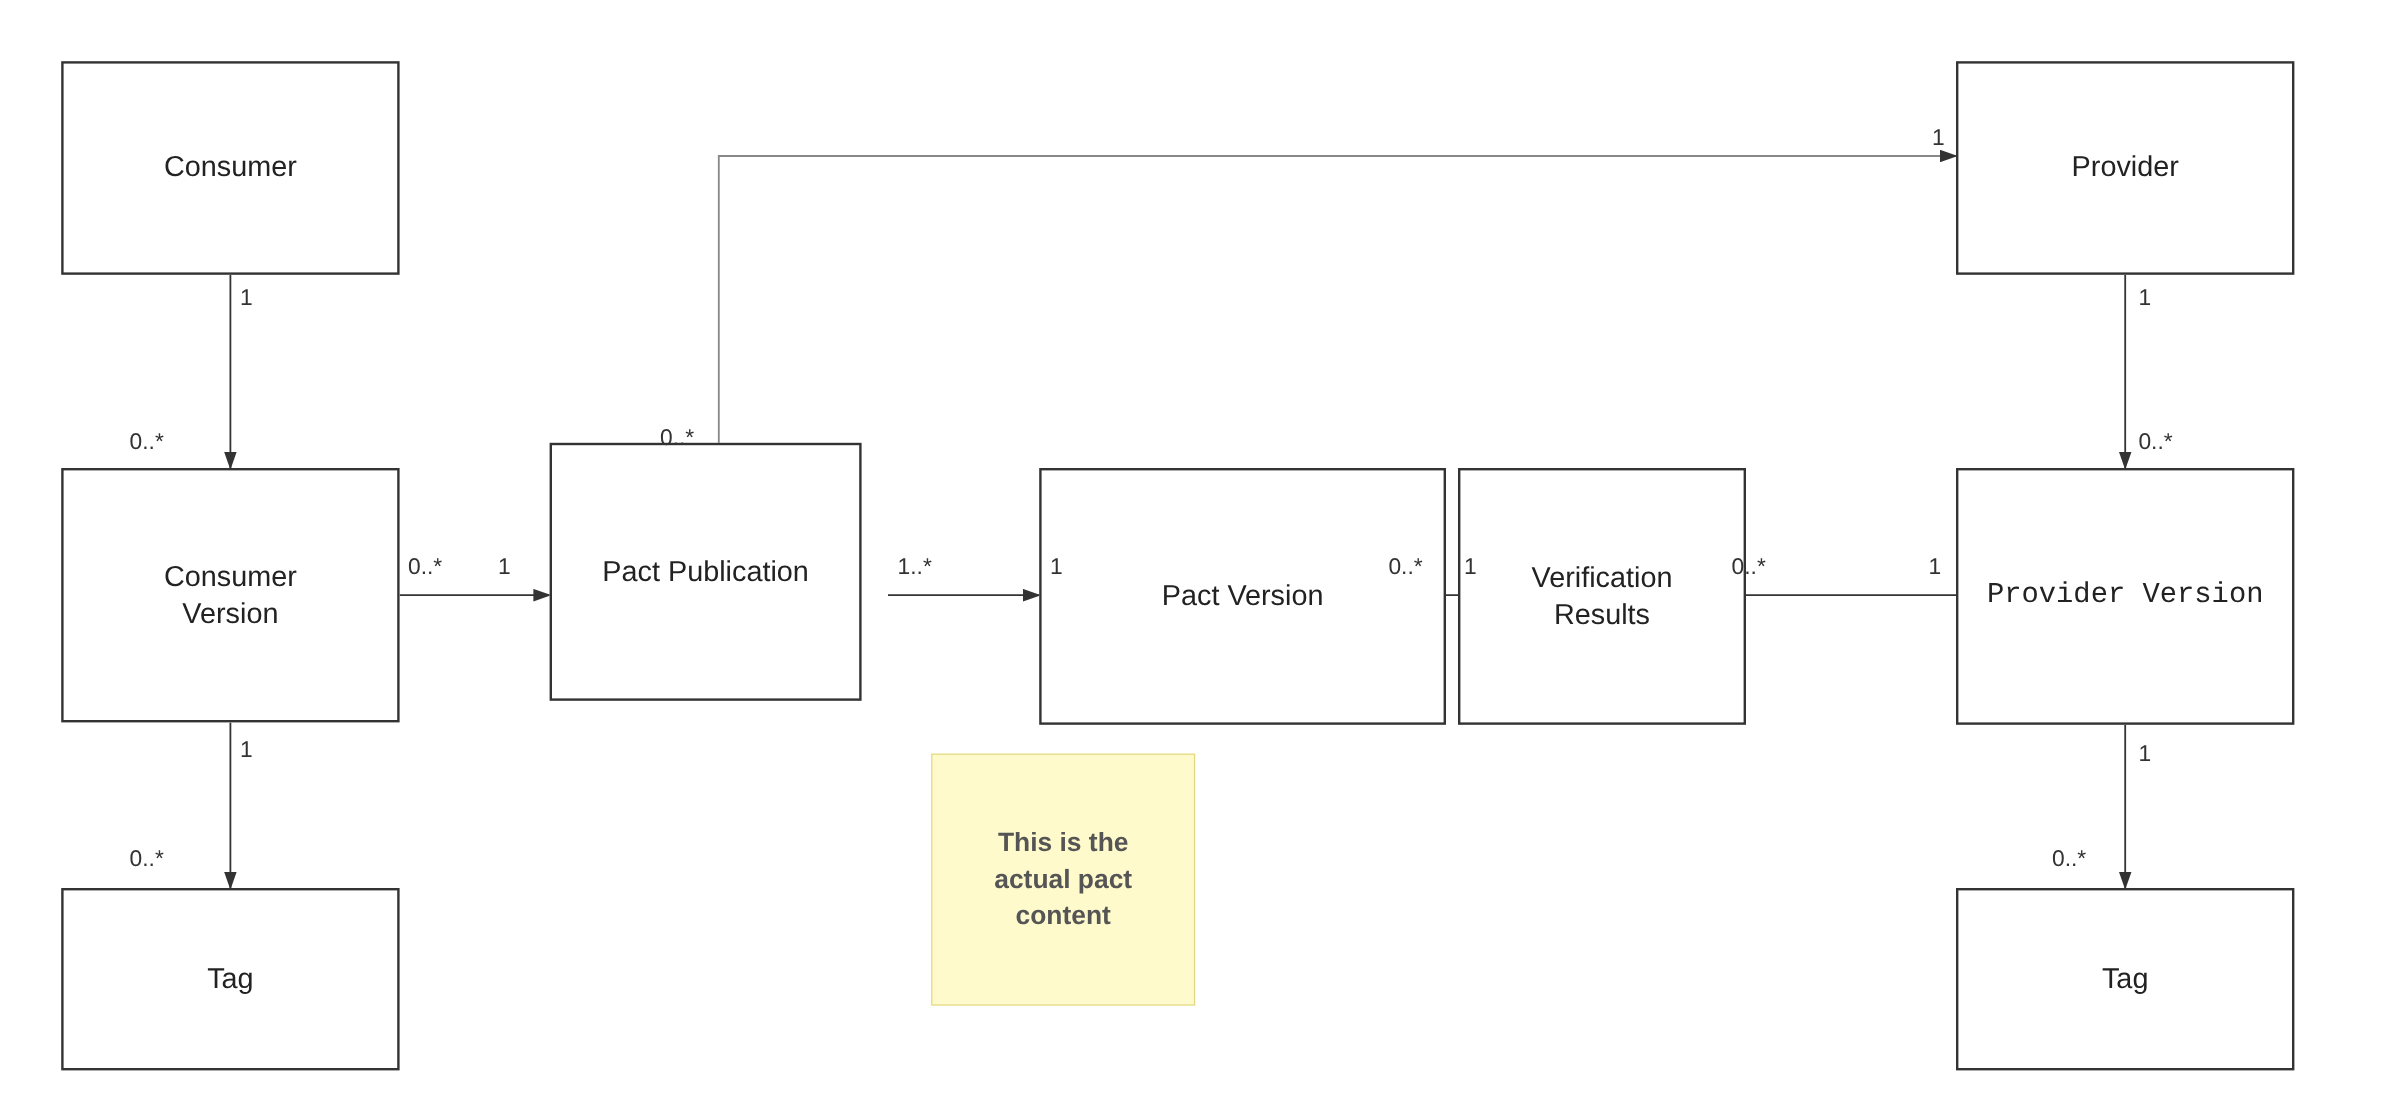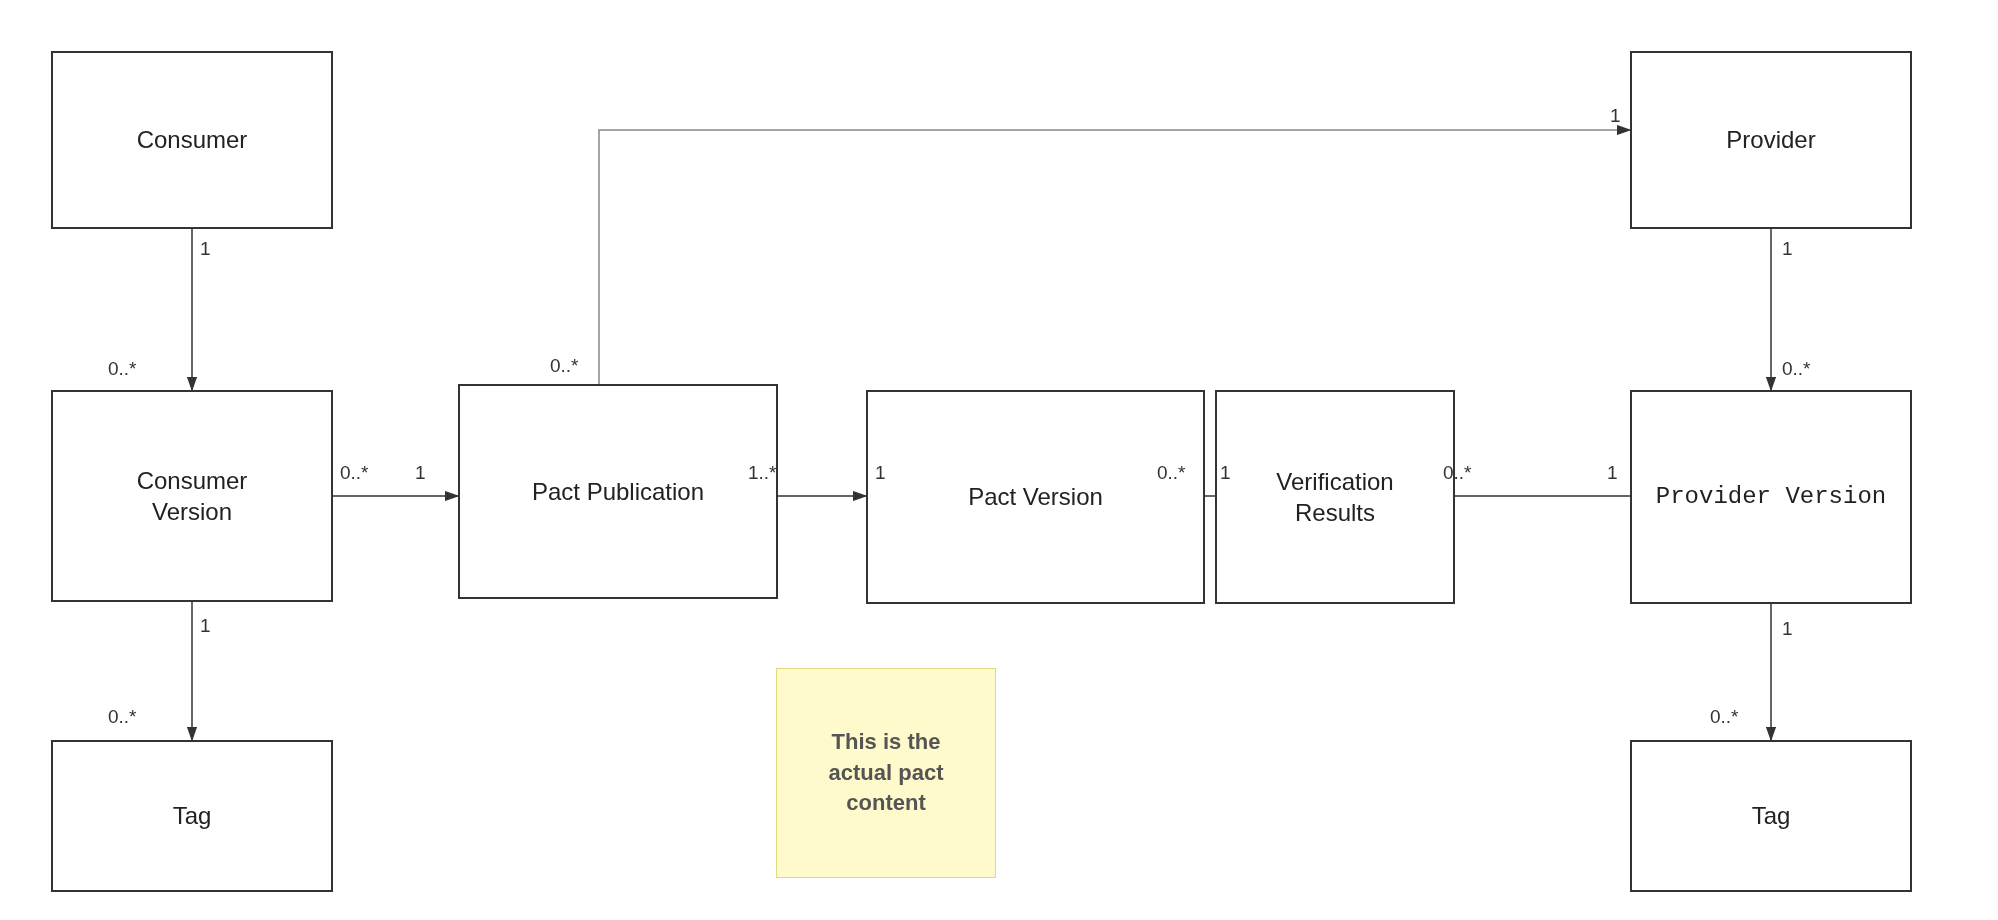--- a/index.html
+++ b/index.html
@@ -34,21 +34,20 @@
       border: 1px solid #e0d980;
       display: flex;
       align-items: center;
       justify-content: center;
       text-align: center;
       font-size: 22px;
       font-weight: bold;
       color: #555;
       line-height: 1.4;
       padding: 10px;
-      margin-top: 40px;
     }
     .label {
       position: absolute;
       font-size: 19px;
       color: #333;
     }
     svg.arrows {
       position: absolute;
       top: 0;
       left: 0;
@@ -96,21 +95,21 @@
   </div>
 
   <div class="uml-box" style="left:51px;top:390px;width:282px;height:212px;">
     <span>Consumer<br>Version</span>
   </div>
 
   <div class="uml-box" style="left:51px;top:740px;width:282px;height:152px;">
     <span>Tag</span>
   </div>
 
-  <div class="uml-box" style="left:458px;top:384px;width:320px;height:215px;">
+  <div class="uml-box" style="left:458px;top:369px;width:260px;height:215px;">
     <span>Pact Publication</span>
   </div>
 
   <div class="uml-box" style="left:866px;top:390px;width:339px;height:214px;">
     <span>Pact Version</span>
   </div>
 
   <div class="uml-box" style="left:1215px;top:390px;width:240px;height:214px;">
     <span>Verification<br>Results</span>
   </div>

